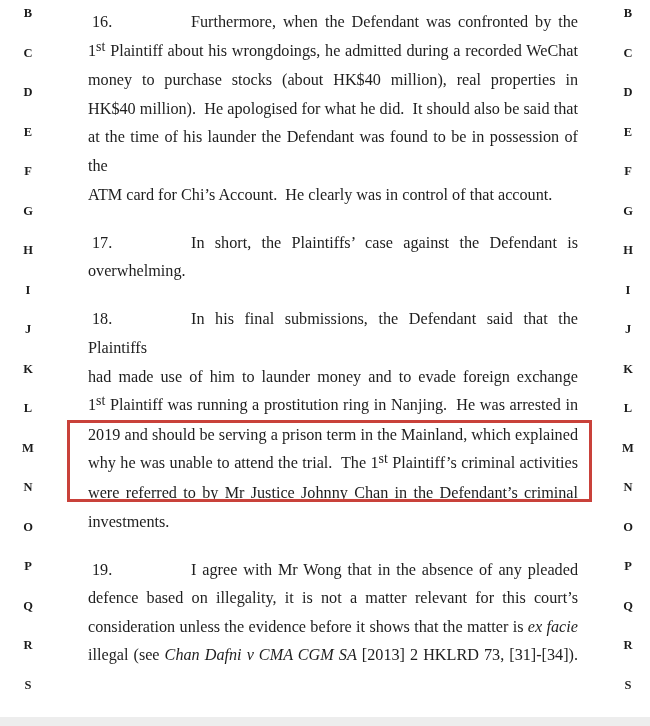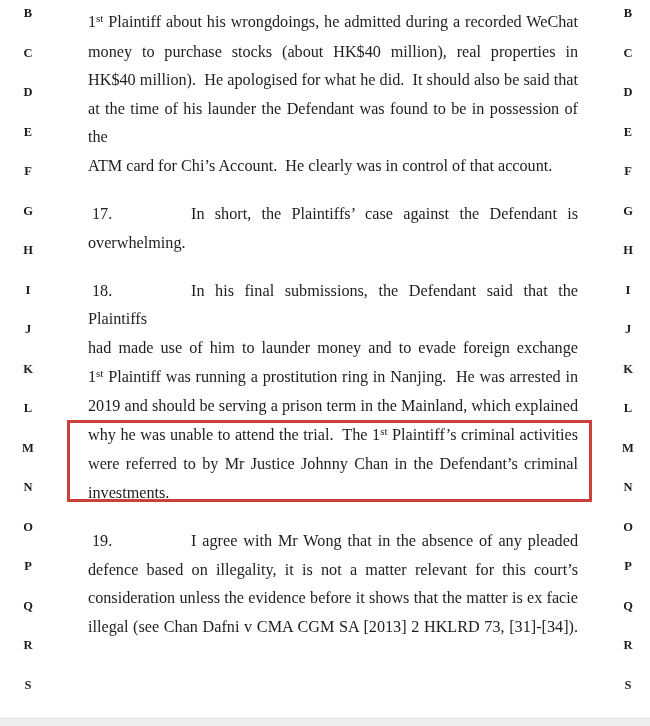--- a/index.html
+++ b/index.html
@@ -31,22 +31,22 @@
     top: 8px;
     width: 490px;
     font-size: 16.2px;
     line-height: 28.6px;
     color: #1e1e1e;
   }
   .line { text-align: justify; }
   .line.just { text-align-last: justify; }
   .para + .para { margin-top: 19.5px; }
   .para-num { display: inline-block; width: 103px; padding-left: 4px; }
-  .sup { font-size: 11px; position: relative; top: -5px; font-family: Liberation Serif, serif; }
-  .it { }
+  .sup { font-size: 14px; position: relative; top: -5px; font-family: Liberation Serif, serif; }
+  .it { font-style: italic; }
   .red-box {
     position: absolute;
     left: -21px;
     top: 412px;
     width: 525px;
     height: 82px;
     border: 3px solid #c9413a;
     pointer-events: none;
   }
   .footer-strip {
@@ -97,20 +97,21 @@
       <span class="margin-letter" style="top: 520.5px;">O</span>
       <span class="margin-letter" style="top: 560px;">P</span>
       <span class="margin-letter" style="top: 599.5px;">Q</span>
       <span class="margin-letter" style="top: 639px;">R</span>
       <span class="margin-letter" style="top: 678.5px;">S</span>
     </div>
   <div class="text-block" style="color: rgb(30, 30, 30);">
     <div class="red-box" style="border-color: rgb(201, 65, 58);"></div>
     <div>
         <div class="para">
+          <div class="line just"><span class="para-num">16.</span><span>Furthermore, when the Defendant was confronted by the</span></div>
           <div class="line just"><span>1</span><span class="sup">st</span><span> Plaintiff about his wrongdoings, he admitted during a recorded WeChat</span></div>
           <div class="line just"><span>money to purchase stocks (about HK$40 million), real properties in</span></div>
           <div class="line just"><span>HK$40 million).&nbsp; He apologised for what he did.&nbsp; It should also be said that</span></div>
           <div class="line just"><span>at the time of his launder the Defendant was found to be in possession of the</span></div>
           <div class="line"><span>ATM card for Chi’s Account.&nbsp; He clearly was in control of that account.</span></div>
         </div>
         <div class="para">
           <div class="line just"><span class="para-num">17.</span><span>In short, the Plaintiffs’ case against the Defendant is</span></div>
           <div class="line"><span>overwhelming.</span></div>
         </div>

